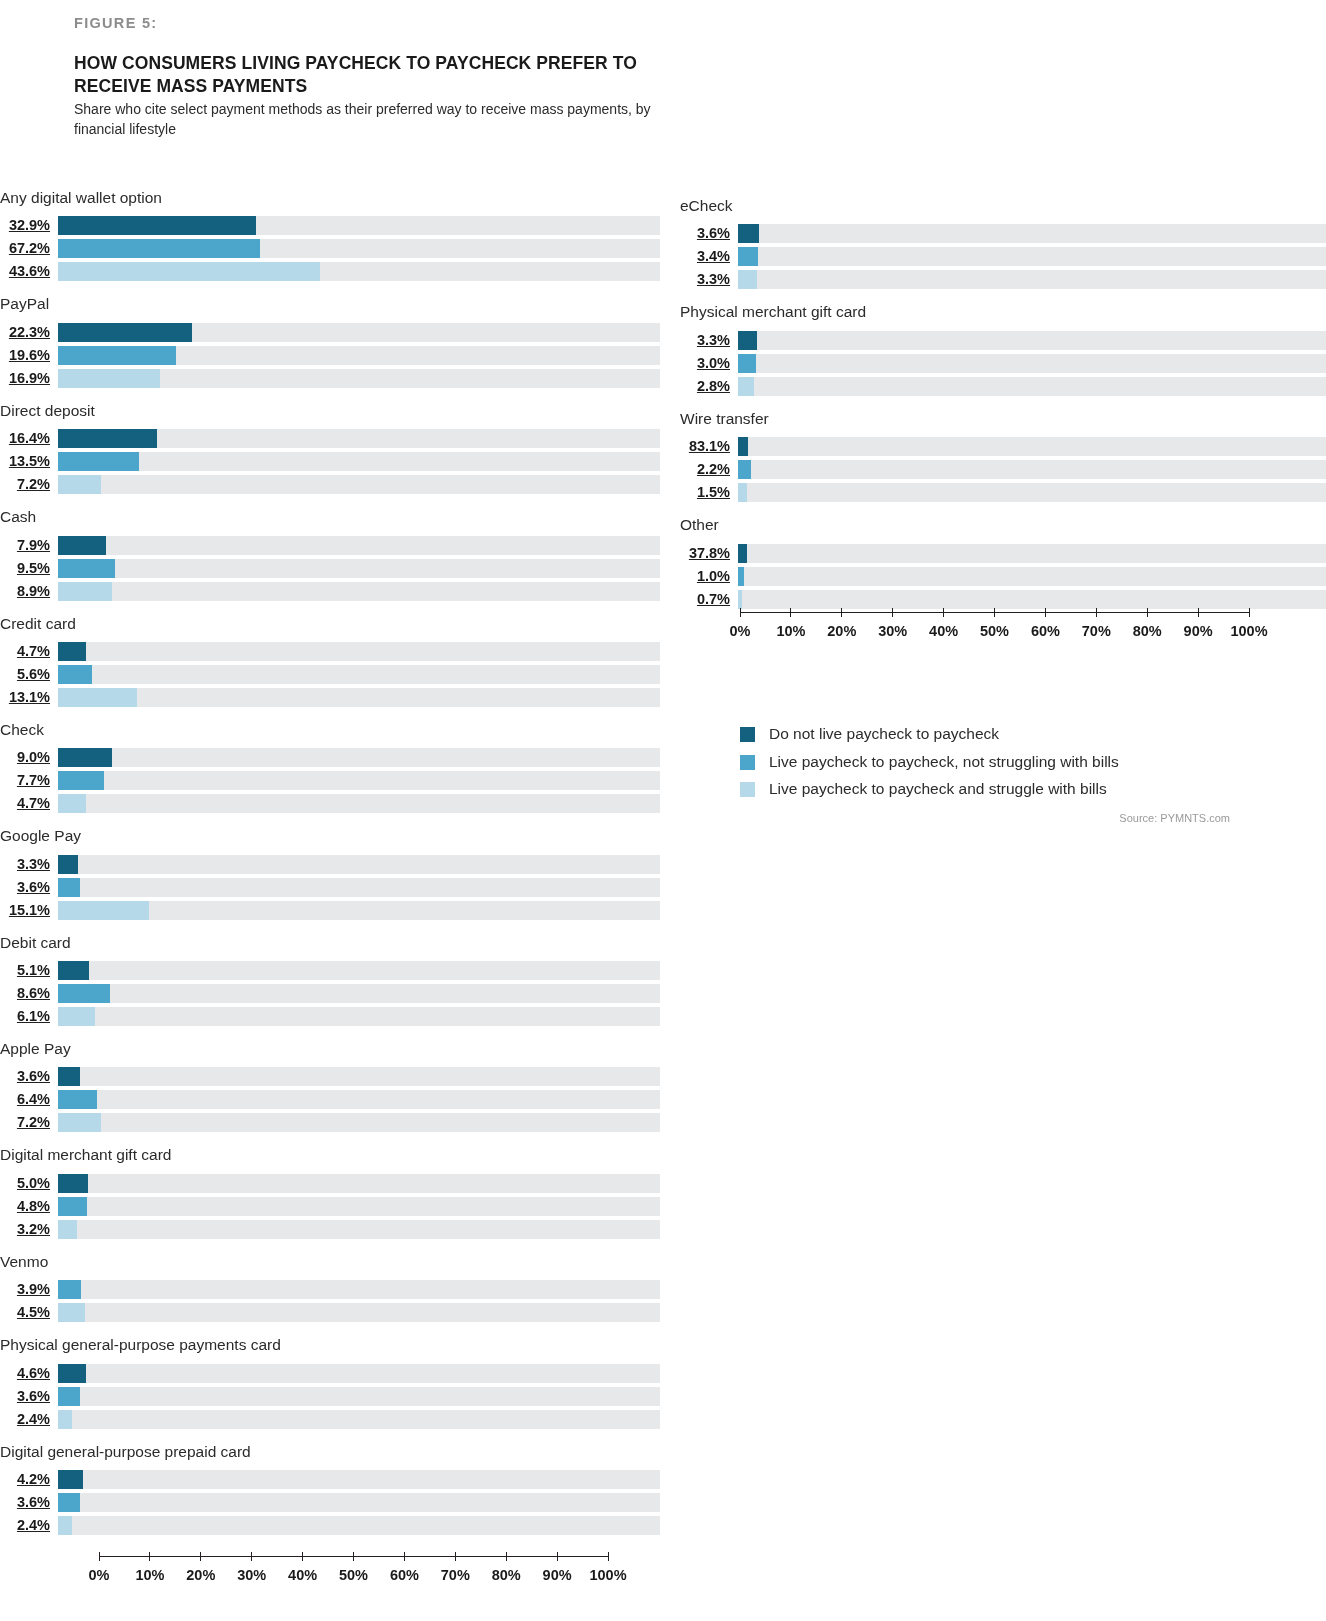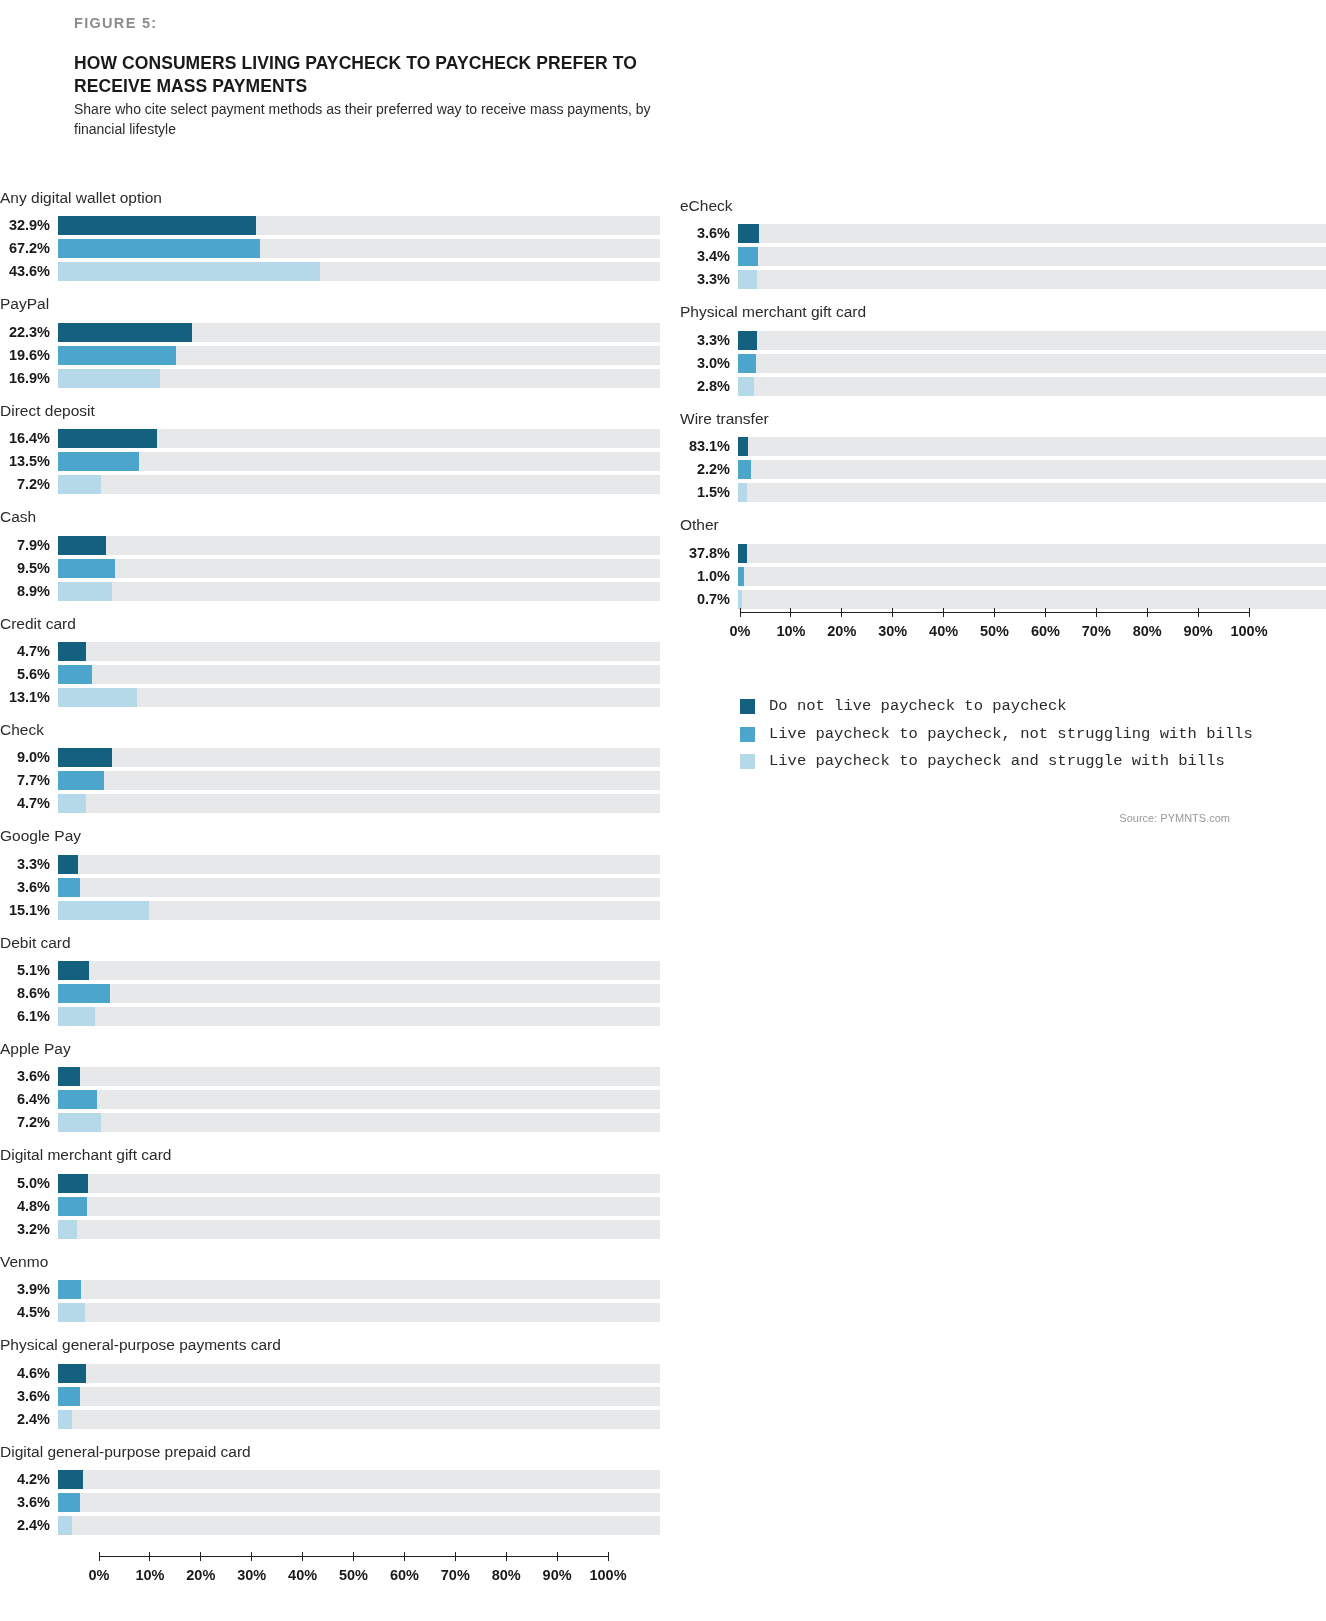--- a/index.html
+++ b/index.html
@@ -35,21 +35,21 @@
   #panel-left  { left: 0px;   top: 188px; width: 660px; }
   #panel-right { left: 680px; top: 196px; width: 646px; }
 
   .group { position: relative; margin-bottom: 13px; }
   .group-title {
     font-size: 15.5px; color: #2b2b2b; line-height: 1.25;
     margin-bottom: 9px;
   }
   .row {
     position: relative; height: 19px; margin-bottom: 4px;
-    display: flex; align-items: stretch;
+    display: flex; align-items: stretch; text-decoration: underline;
   }
   .row:last-child { margin-bottom: 8px; }
   .val {
     width: 58px; flex: 0 0 58px;
     font-size: 14.5px; font-weight: bold; color: #1a1a1a;
     text-align: right; line-height: 19px;
     padding-right: 8px;
   }
   .track {
     position: relative; flex: 1 1 auto;
@@ -69,21 +69,21 @@
     background: #231f20;
   }
   .axis-labels { position: relative; height: 20px; margin-top: 10px; }
   .axis-label {
     position: absolute; transform: translateX(-50%);
     font-size: 14.5px; font-weight: bold; color: #1a1a1a;
     white-space: nowrap;
   }
 
   
-  #legend { position: absolute; left: 740px; top: 697px; width: 560px; font-family: Liberation Mono, monospace; }
+  #legend { position: absolute; left: 740px; top: 725px; width: 560px; }
   .legend-item { display: flex; align-items: flex-start; margin-bottom: 9px; }
   .swatch { width: 15px; height: 15px; flex: 0 0 15px; margin-top: 2px; }
   .legend-text {
     margin-left: 14px; font-size: 15.5px; color: #2b2b2b; line-height: 1.2;
   }
 
   
   #source {
     position: absolute; left: 700px; top: 812px; width: 530px;
     text-align: right; font-size: 11px; color: #9a9a9a;

